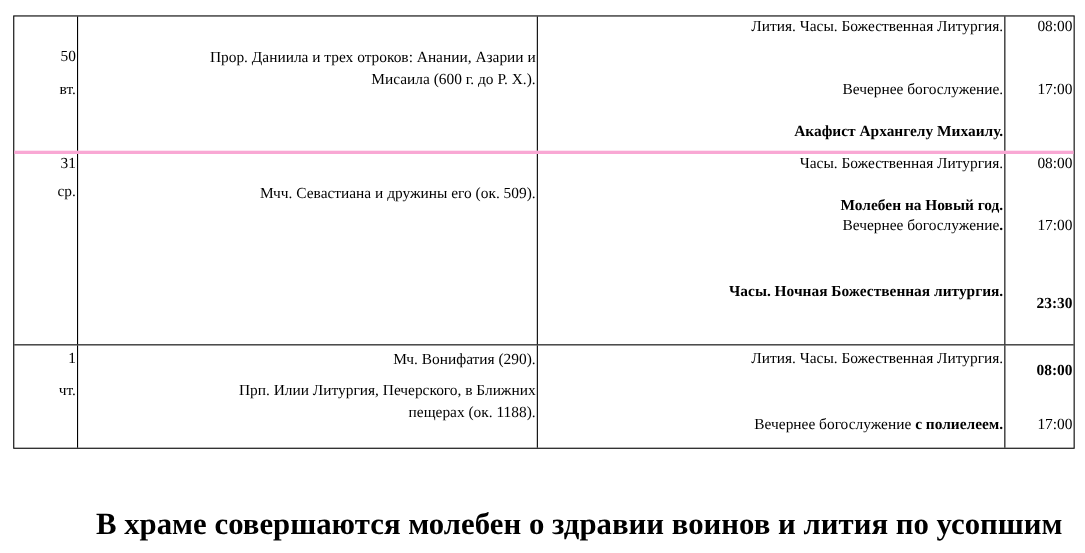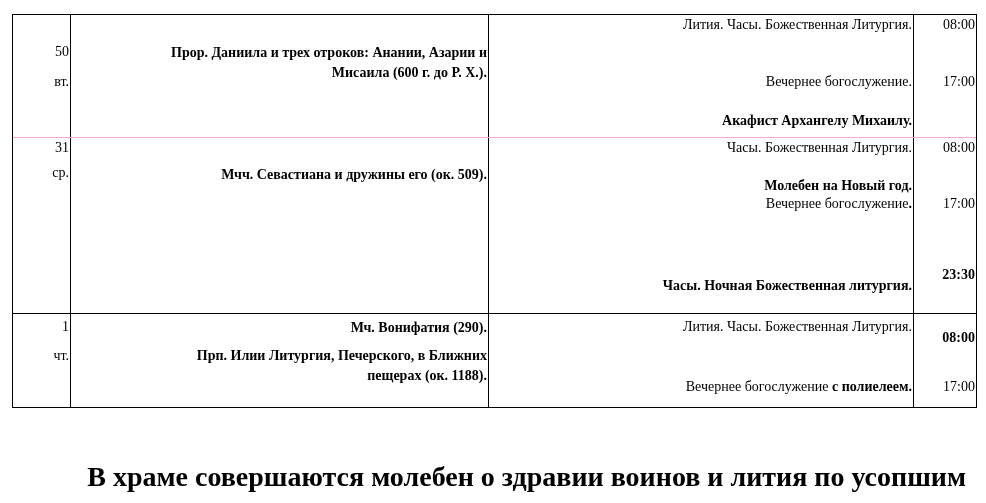--- a/index.html
+++ b/index.html
@@ -13,25 +13,25 @@
   }
   .schedule-table {
     position:absolute;
     left:12px; top:14px;
     width:965px;
     border:1px solid #000000;
     background:#ffffff;
   }
   .row { display:flex; }
   .row-1 { height:122px; }
-  .row-2 { height:176px; border-top:1px solid #f9a8d4; }
+  .row-2 { height:176px; border-top:3px solid #f9a8d4; }
   .row-3 { height:94px;  border-top:1px solid #000000; }
   .cell { position:relative; border-right:1px solid #000000; }
   .c-date     { width:58px;  }
-  .c-saints   { width:418px;font-weight:bold; }
+  .c-saints   { width:418px; }
   .c-services { width:425px; }
   .c-times    { flex:1; border-right:none; }
   .t {
     position:absolute;
     left:1px; right:1px;
     text-align:right;
     font-size:14px;
     line-height:18px;
     white-space:nowrap;
   }
@@ -75,21 +75,21 @@
       <p class="t" style="top:1px">31</p>
       <p class="t" style="top:26px">ср.</p>
     </div>
     <div class="cell c-saints">
       <p class="t" style="top:28px">Мчч. Севастиана и дружины его (ок. 509).</p>
     </div>
     <div class="cell c-services">
       <p class="t" style="top:1px">Часы. Божественная Литургия.</p>
       <p class="t b" style="top:28px">Молебен на Новый год.</p>
       <p class="t" style="top:57px"><span>Вечернее богослужение</span><span class="b">.</span></p>
-      <p class="t b" style="top:128px">Часы. Ночная Божественная литургия.</p>
+      <p class="t b" style="top:106px">Часы. Ночная Божественная литургия.</p>
     </div>
     <div class="cell c-times">
       <p class="t" style="top:1px">08:00</p>
       <p class="t" style="top:57px">17:00</p>
       <p class="t b" style="top:117px">23:30</p>
     </div>
   </div>
 
   <div class="row row-3">
     <div class="cell c-date">

